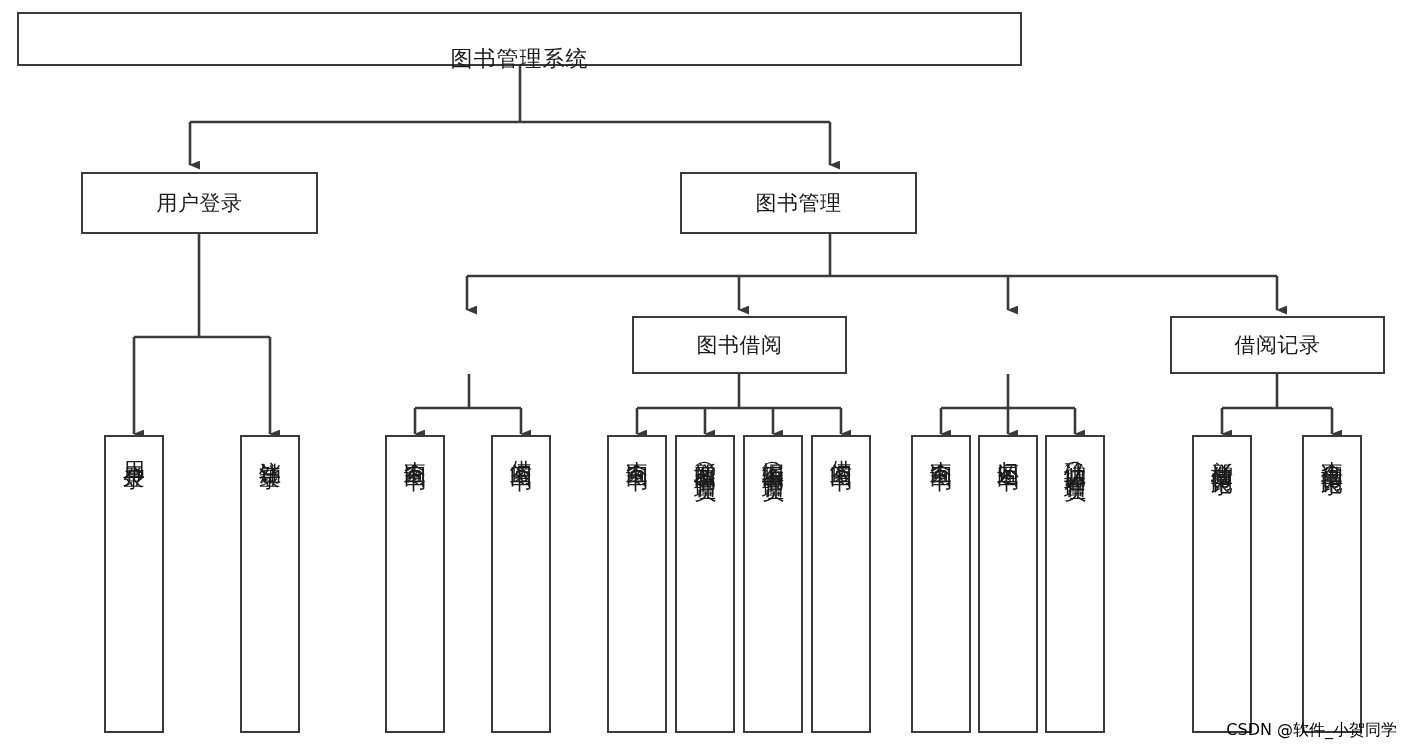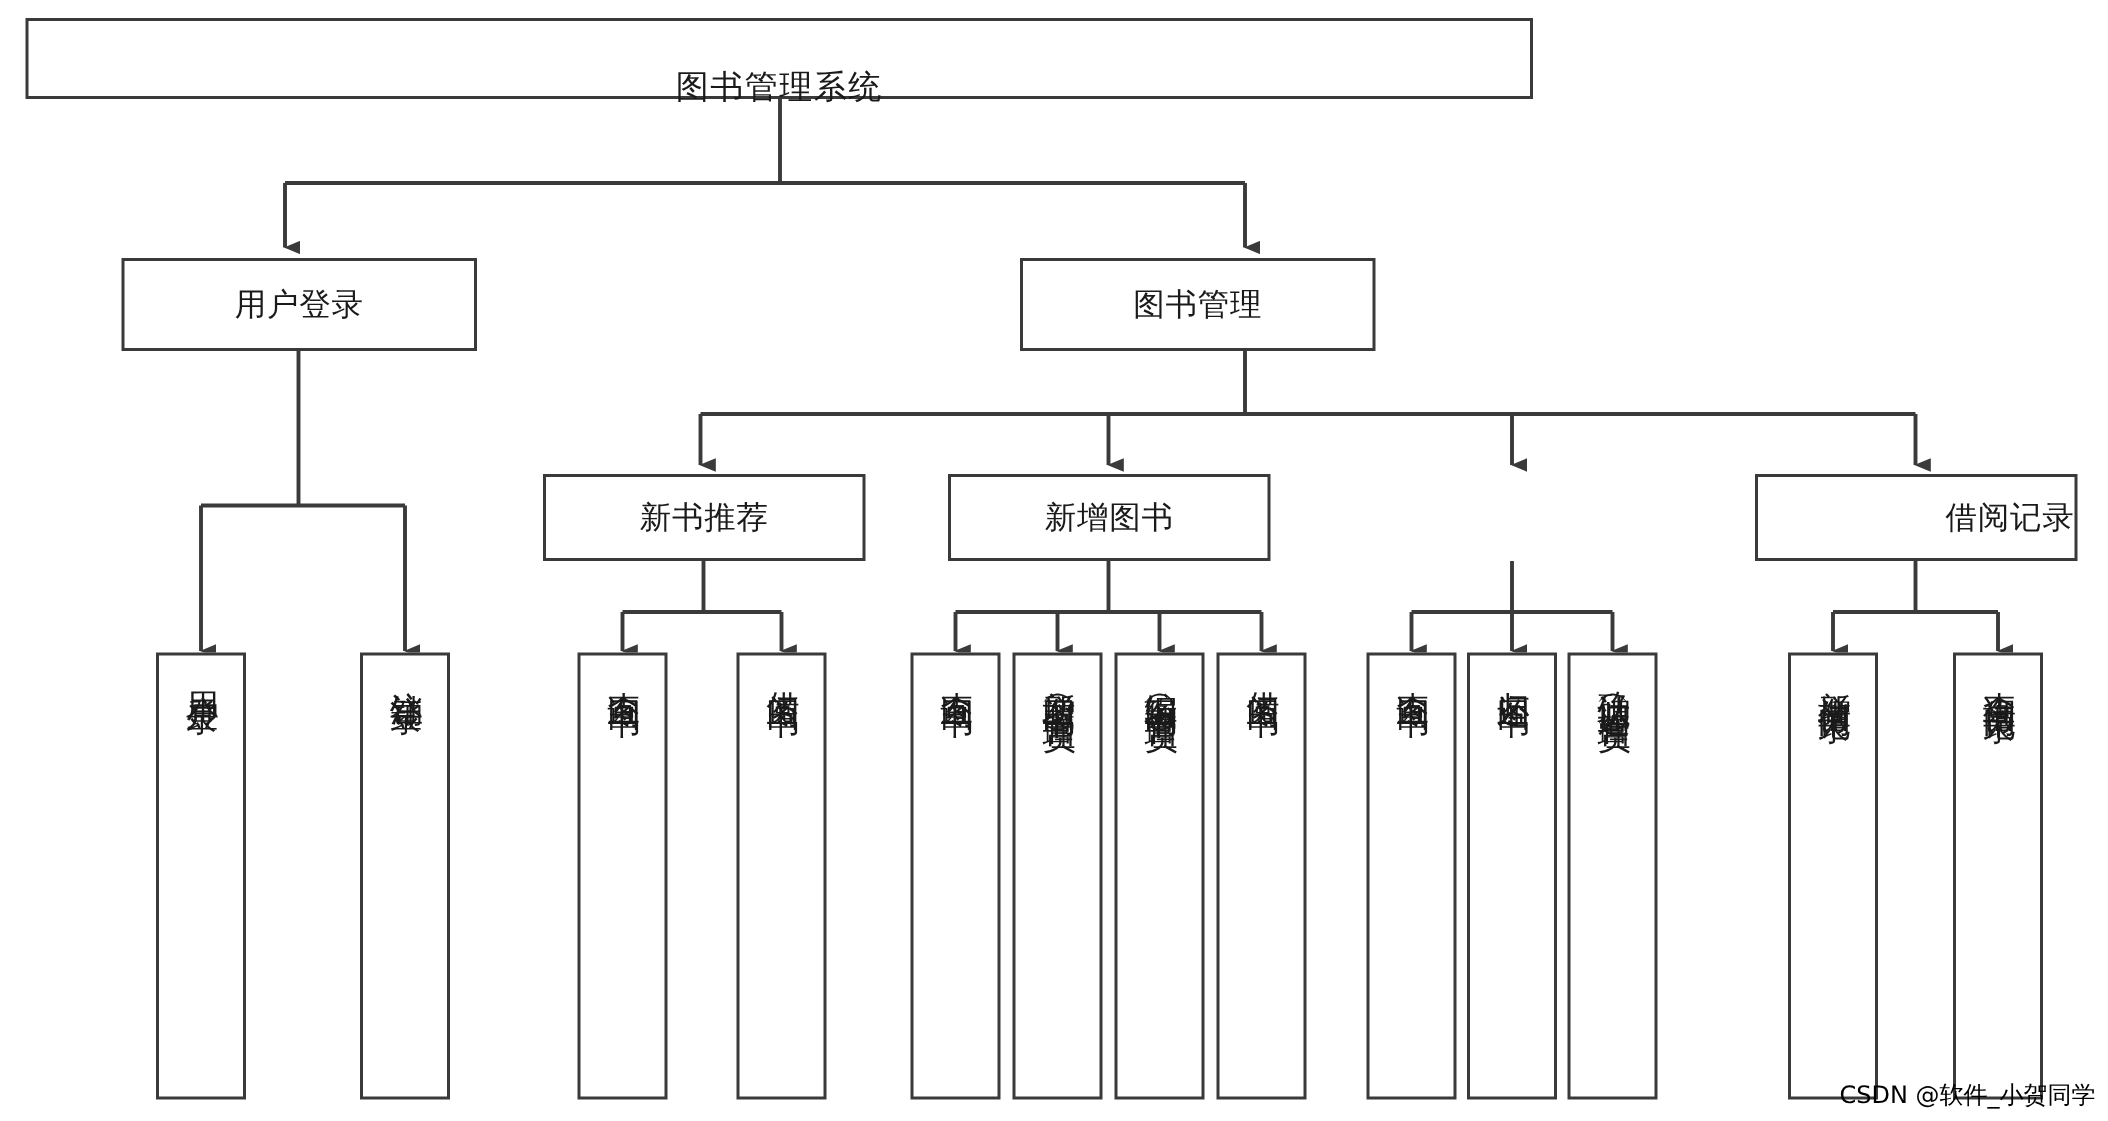--- a/index.html
+++ b/index.html
@@ -134,27 +134,24 @@
     <span class="node-label">图书管理系统</span>
   </div>
 
   <div class="node horizontal" style="left:81px; top:172px; width:237px; height:62px;">
     <span class="node-label">用户登录</span>
   </div>
   <div class="node horizontal" style="left:680px; top:172px; width:237px; height:62px;">
     <span class="node-label">图书管理</span>
   </div>
 
-  <div class="node horizontal" style="left:362px; top:316px; width:215px; height:58px;">
-    <span class="node-label">新书推荐</span>
+  <div class="node horizontal" style="left:632px; top:316px; width:215px; height:58px;">
+    <span class="node-label">图书借阅</span>
   </div>
-  <div class="node horizontal" style="left:632px; top:316px; width:215px; height:58px;">
-    <span class="node-label">新增图书</span>
-  </div>
-  <div class="node horizontal" style="left:1170px; top:316px; width:215px; height:58px;justify-content:flex-end;">
+  <div class="node horizontal" style="left:1170px; top:316px; width:215px; height:58px;">
     <span class="node-label">借阅记录</span>
   </div>
 
   <div class="node vertical" style="left:104px; top:435px; width:60px; height:298px;">
     <span class="node-label">用户登录</span>
   </div>
   <div class="node vertical" style="left:240px; top:435px; width:60px; height:298px;">
     <span class="node-label">注销登录</span>
   </div>
 

